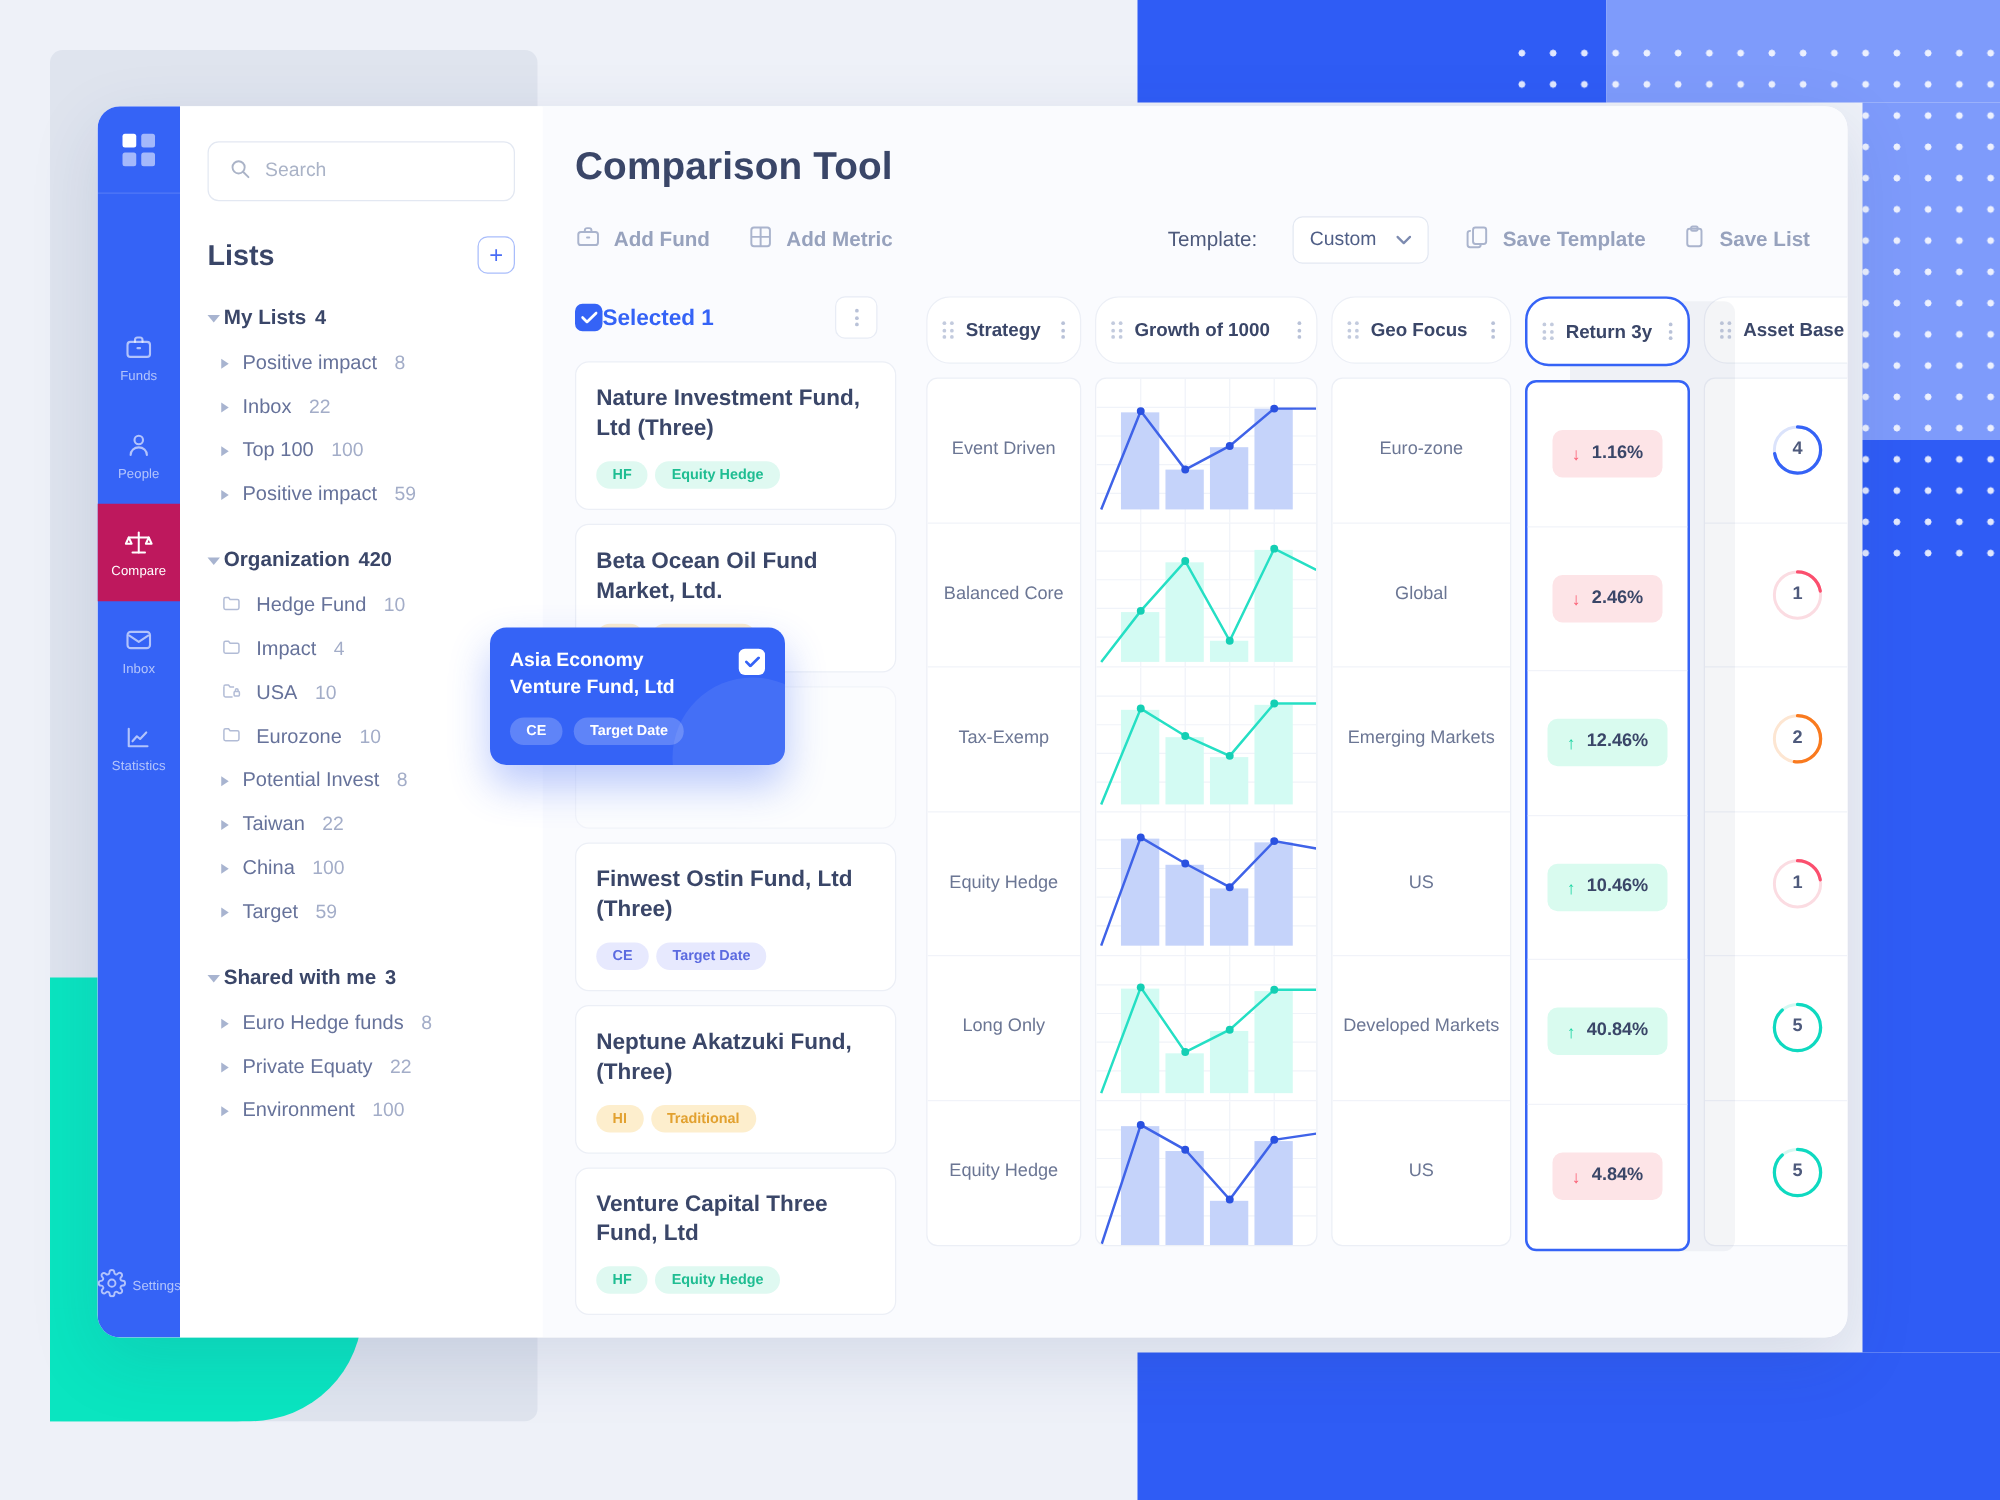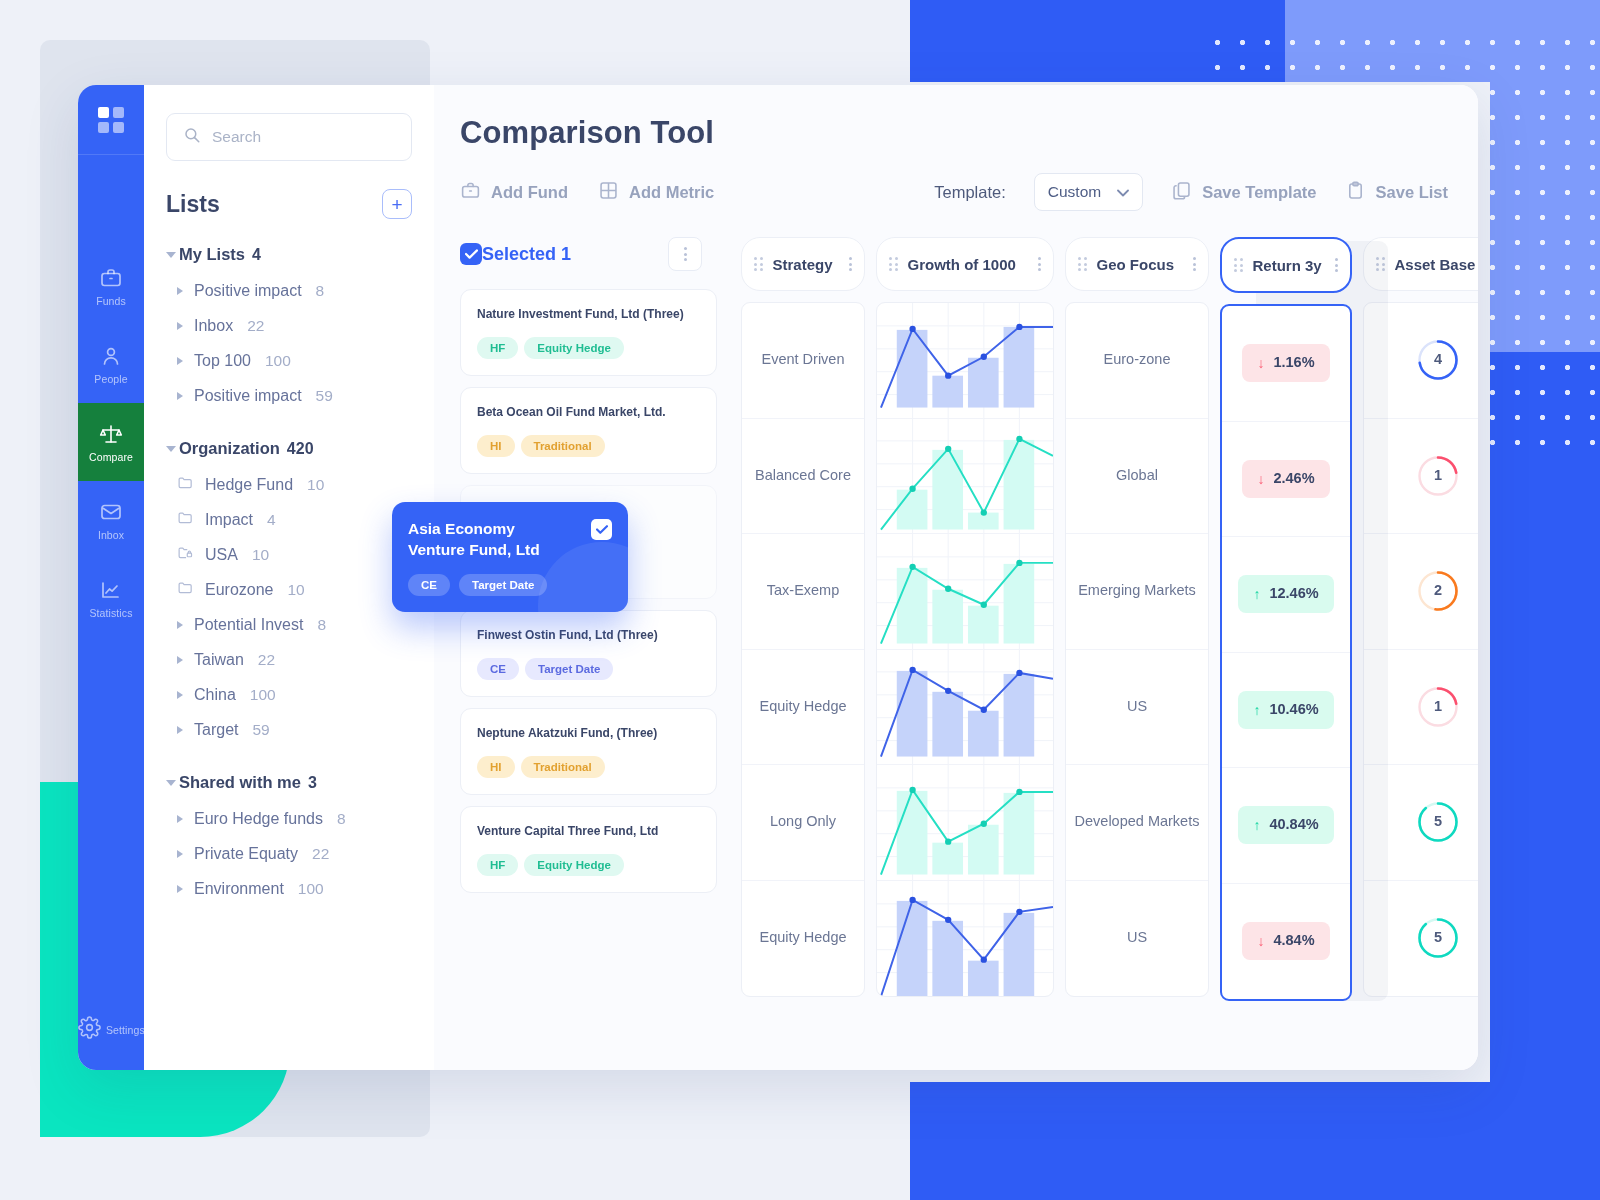--- a/index.html
+++ b/index.html
@@ -76,21 +76,21 @@
   .logo-grid { display:grid; grid-template-columns:11px 11px; grid-template-rows:11px 11px; gap:4px; }
   .logo-grid i { display:block; background:rgba(255,255,255,.55); border-radius:2px; }
   .logo-grid i:first-child { background:#fff; }
 
   .rail-items { margin-top:92px; width:100%; }
   .rail-item {
     width:100%; height:78px; display:flex; flex-direction:column;
     align-items:center; justify-content:center; gap:5px; cursor:pointer;
     color:rgba(255,255,255,.62);
   }
-  .rail-item.active { background:#15803d; color:#fff; }
+  .rail-item.active { background:#be185d; color:#fff; }
   .rail-item svg { display:block; }
   .rail-label { font-size:10.5px; letter-spacing:.1px; }
   .rail-settings {
     position:absolute; bottom:27px; left:0; width:100%;
     display:flex; align-items:center; gap:5px;
     color:rgba(255,255,255,.62); cursor:pointer;
   }
 
   
   .sidebar {
@@ -169,21 +169,21 @@
     margin-left:auto; width:34px;height:34px;border:1px solid #e8ecf5;border-radius:8px;background:#fff;
     display:flex;align-items:center;justify-content:center;cursor:pointer;
   }
   .dots-v { display:flex; flex-direction:column; gap:2.5px; }
   .dots-v i { width:3px;height:3px;border-radius:50%;background:#b9c2d8; display:block;}
 
   .fcard {
     background:#fff; border:1px solid #eceff6; border-radius:11px;
     padding:17px 16px 16px 16px; margin-bottom:11px; position:relative;
   }
-  .fname { font-size:12px; font-weight:700; color:#3a4668; line-height:1.33; }
+  .fname { font-size:18px; font-weight:700; color:#3a4668; line-height:1.33; }
   .tags { display:flex; gap:6px; margin-top:14px; flex-wrap:wrap; }
   .tag { font-size:11.5px; font-weight:700; border-radius:11px; padding:5px 13px; white-space:nowrap; }
   .tag.green { background:#dff9f1; color:#1fbd92; }
   .tag.amber { background:#fdeecd; color:#e2a130; }
   .tag.violet { background:#e7e9fe; color:#5b6ae0; }
 
   .fcard.ghost { opacity:.55; }
 
   .fcard-pop {
     position:absolute; left:-42px; top:265px; width:236px;

